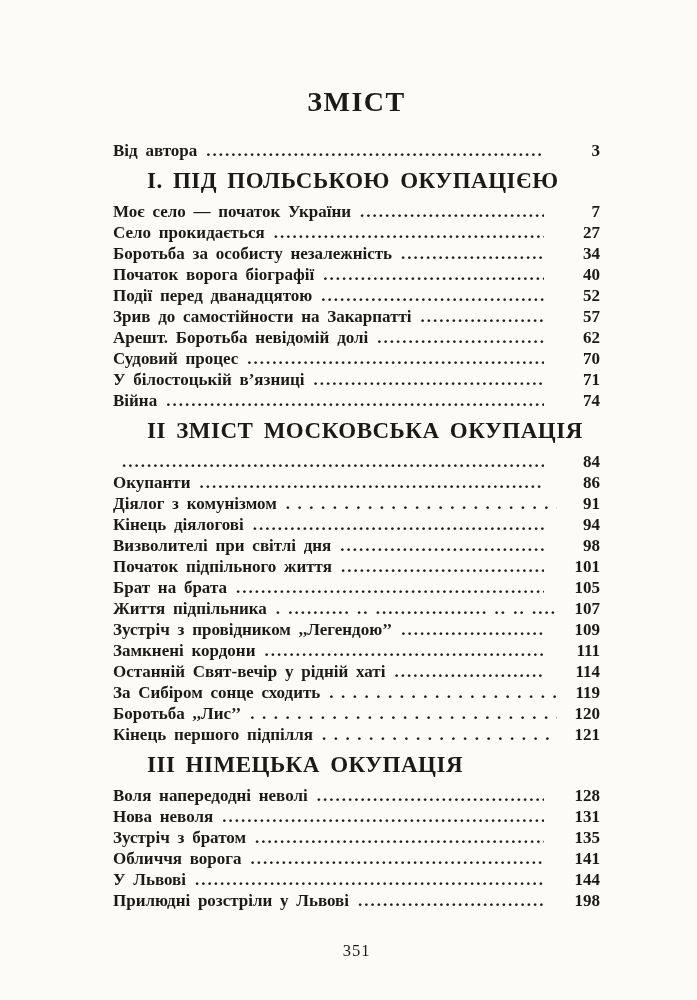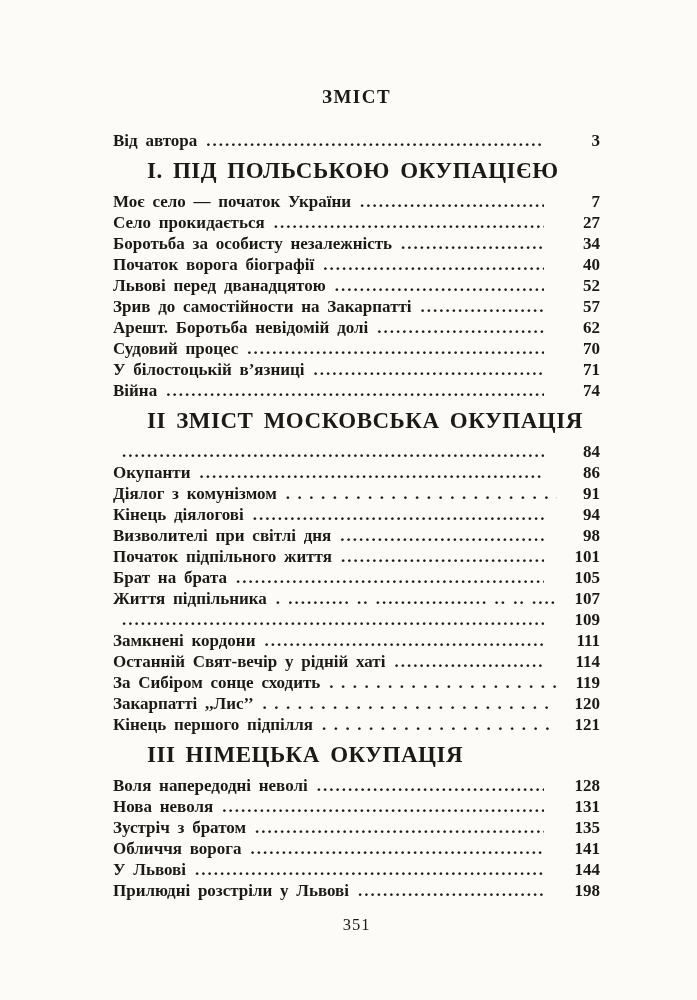--- a/index.html
+++ b/index.html
@@ -15,21 +15,21 @@
     color: var(--ink);
   }
   .page {
     position: relative;
     width: 697px; height: 1000px;
     padding: 86px 97px 0 113px;
     overflow: hidden;
   }
   .page-title {
     margin: 0;
-    font-size: 19px;
+    font-size: 28px;
     font-weight: bold;
     letter-spacing: 1.5px;
     text-align: center;
   }
   .toc { margin-top: 22px; }
   .toc-row {
     display: flex;
     align-items: baseline;
     height: 21px;
     line-height: 21px;
@@ -62,21 +62,21 @@
     margin: 8px 0 8px 0;
     padding-left: 34px;
     font-size: 23px;
     line-height: 24px;
     font-weight: bold;
     letter-spacing: 0.5px;
     word-spacing: 4px;
   }
   .toc-section:first-of-type .section-heading { margin: 2px 0 8px 0; }
   .folio {
-    margin-top: 14px;
+    margin-top: 30px;
     text-align: center;
     font-size: 16.5px;
     font-weight: normal;
     letter-spacing: 1px;
   }
 </style>
 </head>
 <body>
 
 <div class="page">
@@ -104,21 +104,21 @@
           <span class="toc-label">Боротьба за особисту незалежність</span>
           <span class="leader leader-dense">................................................................................................................................................................</span>
           <span class="toc-page">34</span>
         </div>
         <div class="toc-row">
           <span class="toc-label">Початок ворога біографії</span>
           <span class="leader leader-dense">................................................................................................................................................................</span>
           <span class="toc-page">40</span>
         </div>
         <div class="toc-row">
-          <span class="toc-label">Львові перед дванадцятою</span>
+          <span class="toc-label">Події перед дванадцятою</span>
           <span class="leader leader-dense">................................................................................................................................................................</span>
           <span class="toc-page">52</span>
         </div>
         <div class="toc-row">
           <span class="toc-label">Зрив до самостійности на Закарпатті</span>
           <span class="leader leader-dense">................................................................................................................................................................</span>
           <span class="toc-page">57</span>
         </div>
         <div class="toc-row">
           <span class="toc-label">Арешт. Боротьба невідомій долі</span>
@@ -176,40 +176,41 @@
           <span class="toc-label">Брат на брата</span>
           <span class="leader leader-dense">................................................................................................................................................................</span>
           <span class="toc-page">105</span>
         </div>
         <div class="toc-row">
           <span class="toc-label">Життя підпільника</span>
           <span class="leader leader-mixed">. .......... .. .................. .. .. .............. . .......... .. .................. .. .. .............. . .......... .. .................. .. .. .............. </span>
           <span class="toc-page">107</span>
         </div>
         <div class="toc-row">
+          <span class="toc-label">Зустріч з провідником ,,Легендою’’</span>
           <span class="leader leader-dense">................................................................................................................................................................</span>
           <span class="toc-page">109</span>
         </div>
         <div class="toc-row">
           <span class="toc-label">Замкнені кордони</span>
           <span class="leader leader-dense">................................................................................................................................................................</span>
           <span class="toc-page">111</span>
         </div>
         <div class="toc-row">
           <span class="toc-label">Останній Свят-вечір у рідній хаті</span>
           <span class="leader leader-dense">................................................................................................................................................................</span>
           <span class="toc-page">114</span>
         </div>
         <div class="toc-row">
           <span class="toc-label">За Сибіром сонце сходить</span>
           <span class="leader leader-spaced">..........................................................................................</span>
           <span class="toc-page">119</span>
         </div>
         <div class="toc-row">
-          <span class="toc-label">Закарпатті ,,Лис’’</span>
+          <span class="toc-label">Боротьба ,,Лис’’</span>
           <span class="leader leader-spaced">..........................................................................................</span>
           <span class="toc-page">120</span>
         </div>
         <div class="toc-row">
           <span class="toc-label">Кінець першого підпілля</span>
           <span class="leader leader-spaced">..........................................................................................</span>
           <span class="toc-page">121</span>
         </div>
       </div>
       <div class="toc-section">

